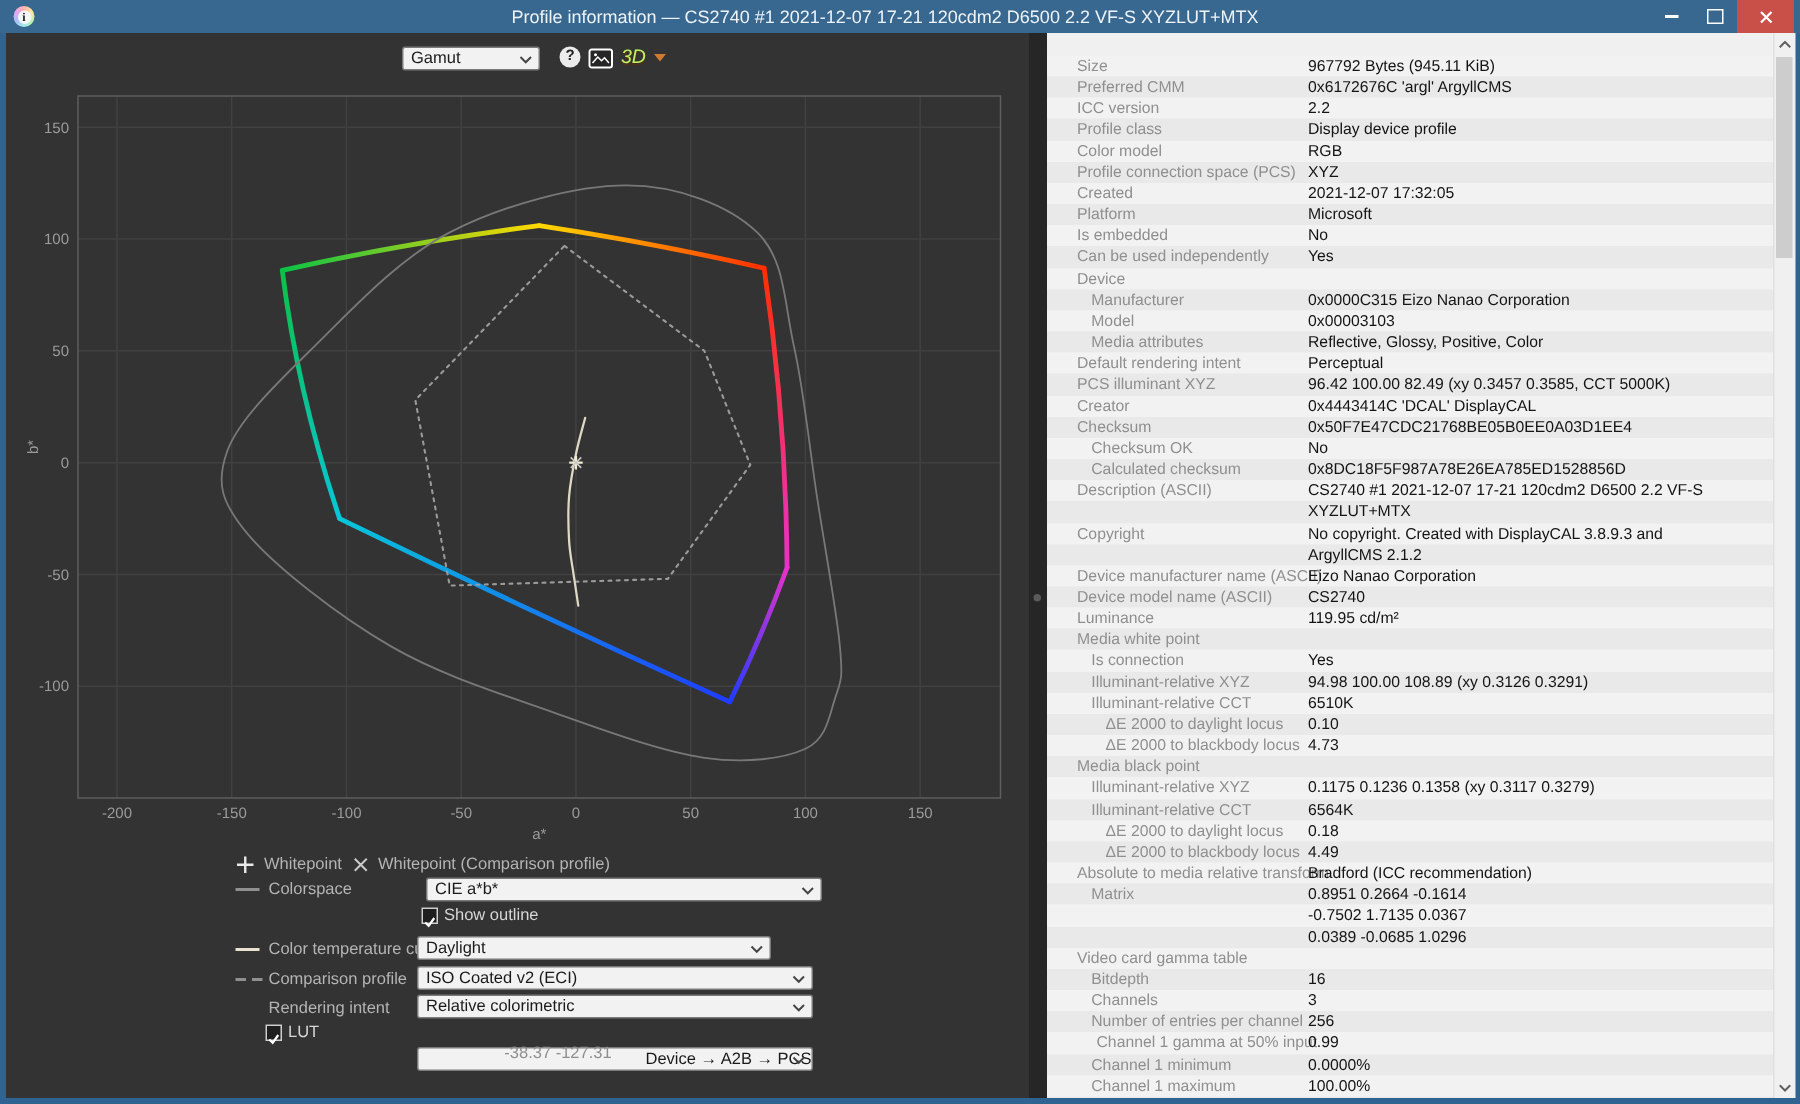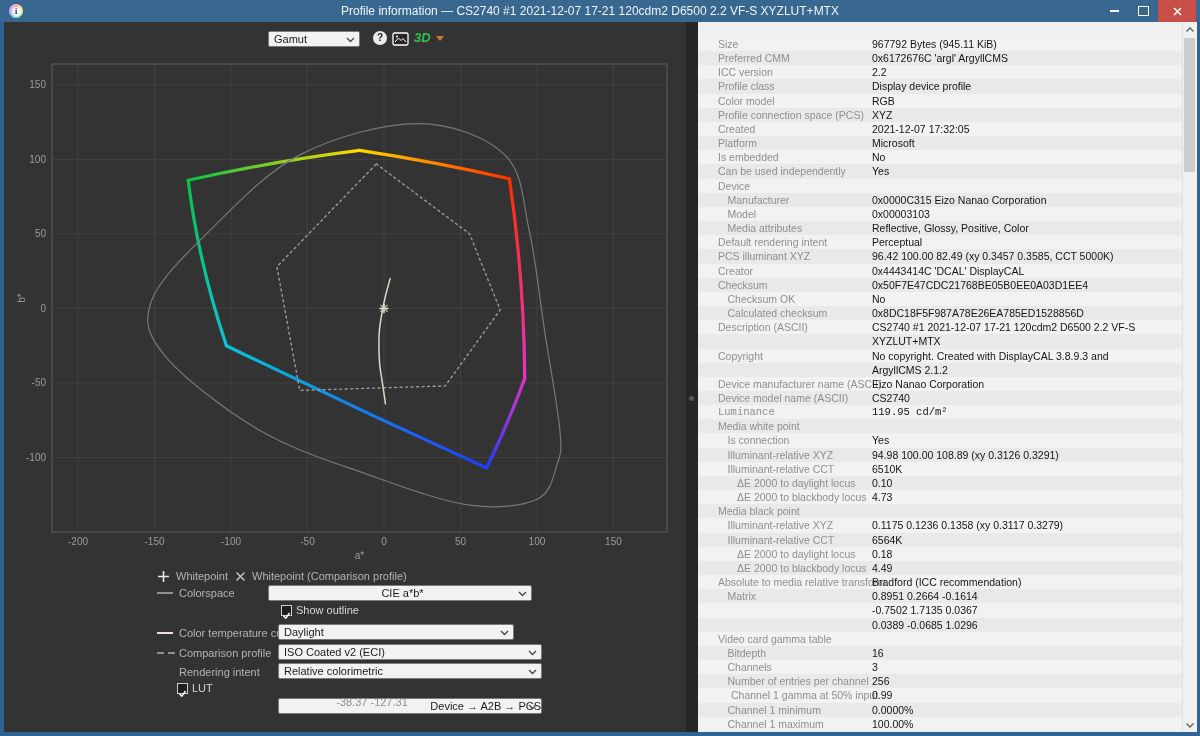--- a/index.html
+++ b/index.html
@@ -28,22 +28,22 @@
   .vs-arrow{position:absolute;left:0;width:14px;height:14px;display:flex;align-items:center;justify-content:center;}
   .vs-thumb{position:absolute;left:1px;top:16px;width:11px;height:134px;background:#cdcdcd;}
   
   .toolbar{position:absolute;left:0;top:0;width:682px;height:30px;}
   .selectbox{position:absolute;height:16px;background:#f2f2f2;border:1px solid #7a7a7a;border-radius:2px;
     font-size:11px;color:#1a1a1a;line-height:15px;padding-left:5px;box-sizing:border-box;cursor:default;}
   .selectbox .chev{position:absolute;right:4px;top:5px;}
   .tool-help{position:absolute;left:369px;top:9px;width:14px;height:14px;border-radius:50%;background:#ececec;
     color:#222;font-size:10px;font-weight:bold;text-align:center;line-height:14px;cursor:default;}
   .tool-img{position:absolute;left:388px;top:10px;cursor:default;}
-  .tool-3d{position:absolute;left:410px;top:8px;font-size:13px;font-weight:bold;font-style:italic;
-    color:#22c55e;text-shadow:0 1px 1px #5c2f0c;cursor:default;}
+  .tool-3d{position:absolute;left:410px;top:8px;font-size:13px;font-weight:normal;font-style:italic;
+    color:#bef264;text-shadow:0 1px 1px #5c2f0c;cursor:default;}
   .tool-3d-arrow{position:absolute;left:432px;top:14px;width:0;height:0;cursor:default;
     border-left:4px solid transparent;border-right:4px solid transparent;border-top:5px solid #cf7a2e;}
   
   .lg-label{position:absolute;font-size:11px;color:#b4b4b4;line-height:16px;white-space:nowrap;}
   .lg-glyph{position:absolute;}
   .checkbox{position:absolute;width:9px;height:9px;background:#1e1e1e;border:1px solid #cfcfcf;}
   .cb-label{position:absolute;font-size:11px;color:#d6d6d6;line-height:12px;white-space:nowrap;}
   .statusbar{position:absolute;left:268px;top:674px;width:200px;text-align:center;font-size:11px;color:#8e8e8e;}
   
   .prow{position:absolute;left:0;width:484px;height:14.16px;font-size:10.5px;line-height:14.16px;white-space:nowrap;}
@@ -177,21 +177,21 @@
         </svg>
       <div class="lg-label" style="left:172px;top:546px;">Whitepoint</div>
       <svg class="lg-glyph" style="left:231px;top:549px;" width="11" height="11">
           <path d="M1.5 1.5 L9.5 9.5 M9.5 1.5 L1.5 9.5" stroke="#c9c9c9" stroke-width="1.4"></path>
         </svg>
       <div class="lg-label" style="left:248px;top:546px;">Whitepoint (Comparison profile)</div>
 
       
       <div class="lg-glyph" style="left:153px;top:570px;width:16px;height:2px;background:#909090;"></div>
       <div class="lg-label" style="left:175px;top:563px;text-align:center;">Colorspace</div>
-      <div class="selectbox" style="left:264px;top:563px;width:264px;text-align:center;">
+      <div class="selectbox" style="left:280px;top:563px;width:264px;">
         <span>CIE a*b*</span>
         <svg class="chev" width="9" height="6">
             <polyline points="1,1 4.5,4.5 8,1" fill="none" stroke="#444" stroke-width="1.3"></polyline>
           </svg>
       </div>
 
       
       <div class="checkbox" style="left:277px;top:583px;">
         <svg width="9" height="9">
             <polyline points="1.5,5 3.8,7.2 7.5,2" fill="none" stroke="#fff" stroke-width="1.5"></polyline>
@@ -346,21 +346,21 @@
             <span class="pvalue">ArgyllCMS 2.1.2</span>
           </div>
           <div class="prow odd" style="top: 354.84px;">
             <span class="plabel" style="left: 20px;">Device manufacturer name (ASCII)</span>
             <span class="pvalue">Eizo Nanao Corporation</span>
           </div>
           <div class="prow even" style="top: 369px;">
             <span class="plabel" style="left: 20px;">Device model name (ASCII)</span>
             <span class="pvalue">CS2740</span>
           </div>
-          <div class="prow odd" style="top: 383.16px; font-family: Liberation Mono, monospace;">
+          <div class="prow odd" style="top: 383.16px;">
             <span class="plabel" style="left: 20px;">Luminance</span>
             <span class="pvalue">119.95 cd/m²</span>
           </div>
           <div class="prow even" style="top: 397.32px;">
             <span class="plabel" style="left: 20px;">Media white point</span>
           </div>
           <div class="prow odd" style="top: 411.48px;">
             <span class="plabel" style="left: 29.5px;">Is connection</span>
             <span class="pvalue">Yes</span>
           </div>

